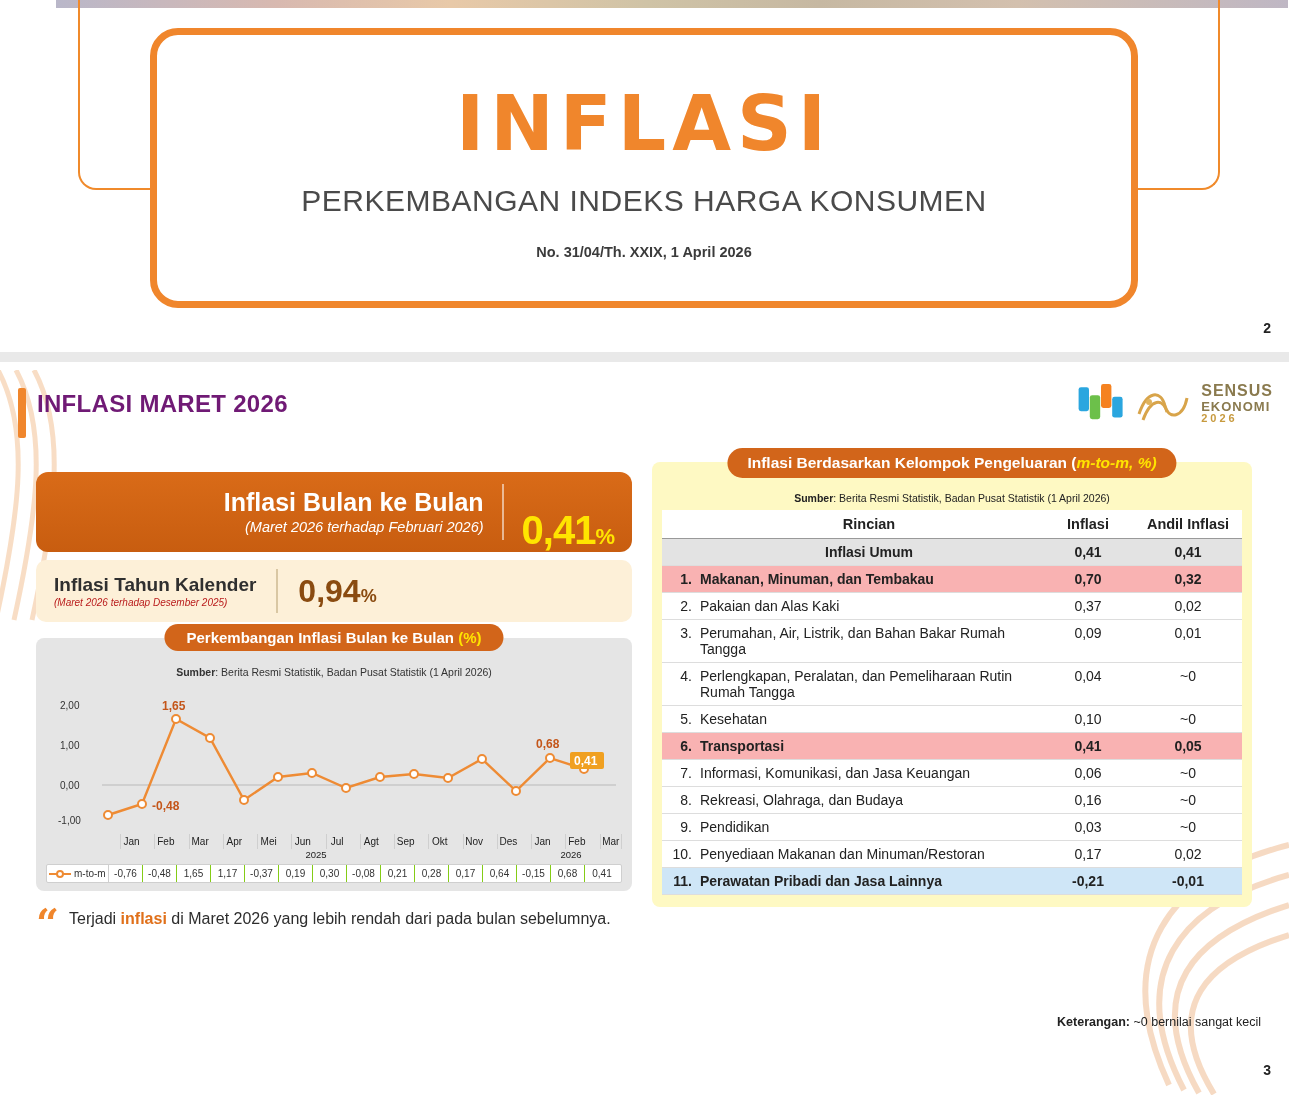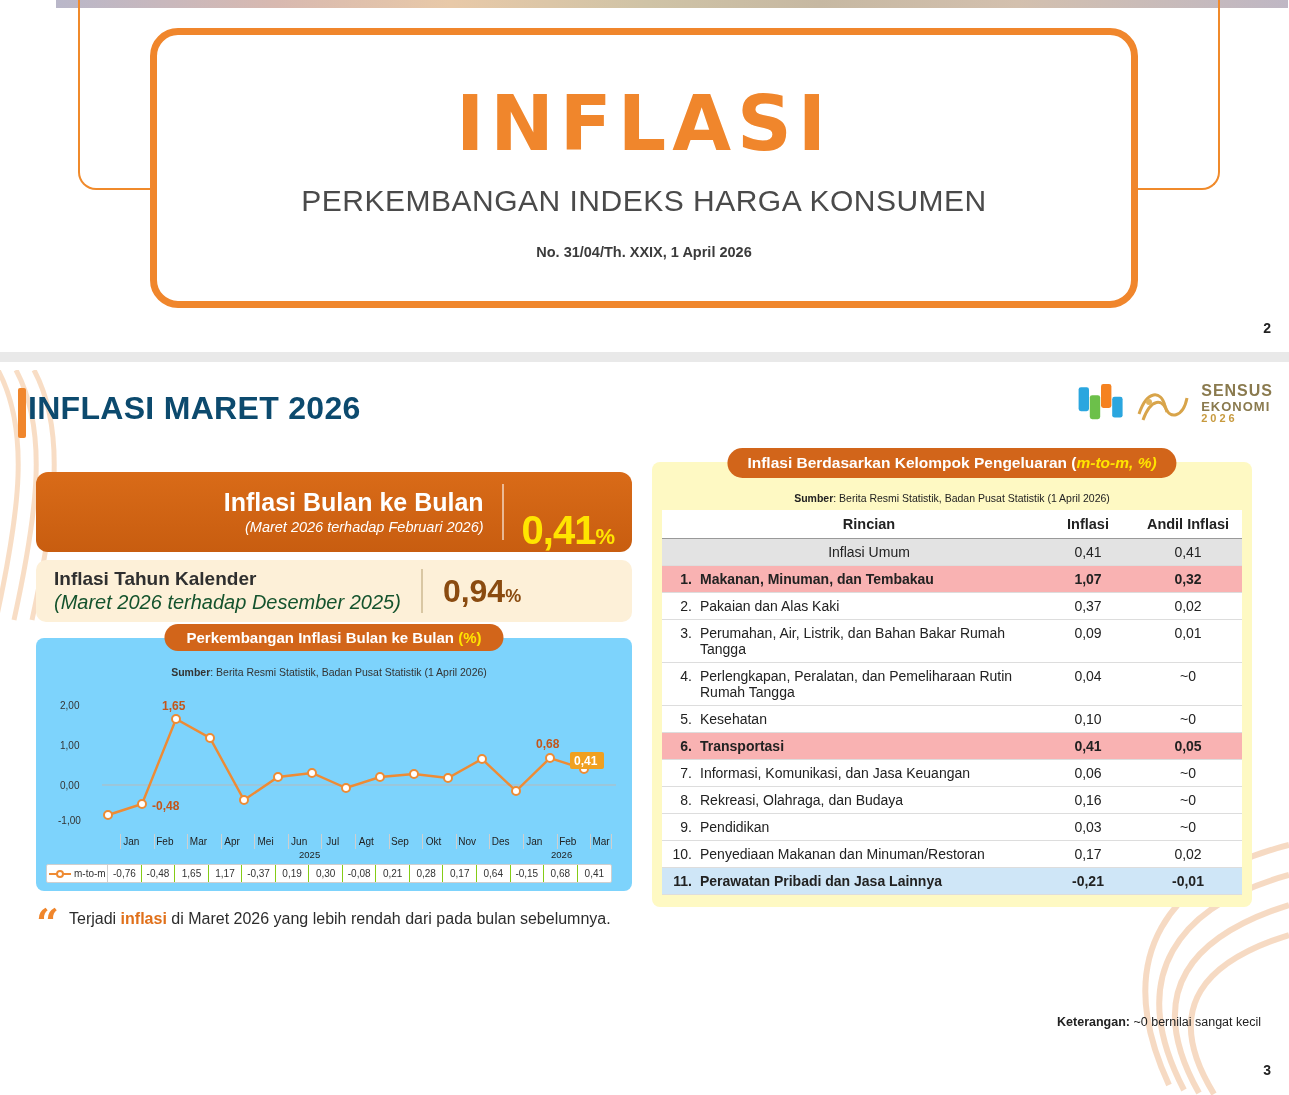--- a/index.html
+++ b/index.html
@@ -58,22 +58,22 @@
     position:absolute; pointer-events:none; opacity:.55;
   }
   .swirl-left { left:-10px; top:8px; width:120px; height:260px; }
   .swirl-right { right:0px; bottom:0px; width:420px; height:260px; }
 
   .accent-bar {
     position:absolute; left:18px; top:26px; width:8px; height:50px;
     background:#f0862c; border-radius:2px;
   }
   .slide-title {
-    position:absolute; left:28px; top:28px;
-    font-size:32px; font-weight:bold; color:#0c4a6e; letter-spacing:0.3px;
+    position:absolute; left:37px; top:28px;
+    font-size:24px; font-weight:bold; color:#701a75; letter-spacing:0.3px;
   }
   .logos { position:absolute; right:16px; top:20px; display:flex; align-items:center; gap:10px; }
   .bps-logo { width:48px; height:44px; }
   .sensus-text { line-height:1.05; }
   .sensus-text .l1 { font-size:16px; font-weight:bold; color:#8a7a4e; letter-spacing:1px;}
   .sensus-text .l2 { font-size:13px; font-weight:bold; color:#8a7a4e; letter-spacing:1px;}
   .sensus-text .l3 { font-size:11px; font-weight:bold; color:#c79a3e; letter-spacing:3px;}
 
   
   .left-col { position:absolute; left:36px; top:110px; width:596px; }
@@ -87,27 +87,27 @@
   .card-mtm .t2 { font-size:14.5px; font-style:italic; margin-top:2px; }
   .vsep { width:2px; height:56px; background:rgba(255,255,255,.55); margin:0 18px; }
   .card-mtm .val { font-size:40px; font-weight:bold; color:#ffe500; letter-spacing:-1px;margin-top:36px;}
   .card-mtm .val span.pc { font-size:22px; }
 
   .card-ytd {
     background:#fdf0d8; border-radius:10px; padding:12px 18px; margin-top:8px;
     display:flex; align-items:center; height:62px;
   }
   .card-ytd .t1 { font-size:19px; font-weight:bold; color:#2f2f2f; }
-  .card-ytd .t2 { font-size:20px; font-style:italic; color:#14532d; margin-top:1px;}
+  .card-ytd .t2 { font-size:10px; font-style:italic; color:#b91c1c; margin-top:1px;}
   .vsep2 { width:2px; height:44px; background:#d9c7a3; margin:0 20px; }
   .card-ytd .val { font-size:32px; font-weight:bold; color:#8a4b10; }
   .card-ytd .val span.pc { font-size:18px; }
 
   .chart-box {
-    margin-top:16px; background:#7dd3fc; border-radius:8px; padding:10px 20px 8px 10px;
+    margin-top:16px; background:#e5e5e5; border-radius:8px; padding:10px 10px 8px 10px;
     position:relative;
   }
   .pill {
     position:absolute; left:50%; transform:translateX(-50%); top:-14px;
     background:#d2651a; color:#fff; font-weight:bold; font-size:15px;
     padding:5px 22px; border-radius:16px; white-space:nowrap;
   }
   .pill .pc { color:#ffe500; }
   .src { text-align:center; font-size:10.5px; color:#333; margin-top:18px;}
   .src b { font-weight:bold; }
@@ -154,21 +154,21 @@
   .src2 { text-align:center; font-size:10.5px; color:#222; margin-top:4px; margin-bottom:6px;}
   table.exp { width:100%; border-collapse:collapse; background:#fff; }
   table.exp th {
     font-size:14.5px; font-weight:bold; color:#222; padding:6px 4px;
     border-bottom:1.5px solid #999; background:#fff;
   }
   table.exp td { font-size:14px; color:#222; padding:5px 4px; border-bottom:1px solid #ddd; vertical-align:top;}
   td.num { text-align:center; width:92px; }
   td.andil { text-align:center; width:108px; }
   td.idx { width:34px; text-align:right; padding-right:6px; }
-  tr.umum td { background:#e3e3e3; font-weight:normal; text-align:center; }
+  tr.umum td { background:#e3e3e3; font-weight:bold; text-align:center; }
   tr.umum td.idx { background:#e3e3e3; }
   tr.umum td.name { text-align:center; }
   tr.hl-red td { background:#f9b2b2; font-weight:bold; }
   tr.hl-blue td { background:#cfe6f7; font-weight:bold; }
   .ket { margin-top:8px; text-align:right; font-size:12.5px; color:#222; padding-right:6px;}
   .ket b { font-weight:bold; }
 </style>
 </head>
 <body>
 
@@ -369,21 +369,21 @@
       <tbody>
         <tr class="umum">
           <td class="idx"></td>
           <td class="name">Inflasi Umum</td>
           <td class="num">0,41</td>
           <td class="andil">0,41</td>
         </tr>
         <tr class="hl-red">
           <td class="idx">1.</td>
           <td>Makanan, Minuman, dan Tembakau</td>
-          <td class="num">1,07</td>
+          <td class="num">0,70</td>
           <td class="andil">0,32</td>
         </tr>
         <tr>
           <td class="idx">2.</td>
           <td>Pakaian dan Alas Kaki</td>
           <td class="num">0,37</td>
           <td class="andil">0,02</td>
         </tr>
         <tr>
           <td class="idx">3.</td>

